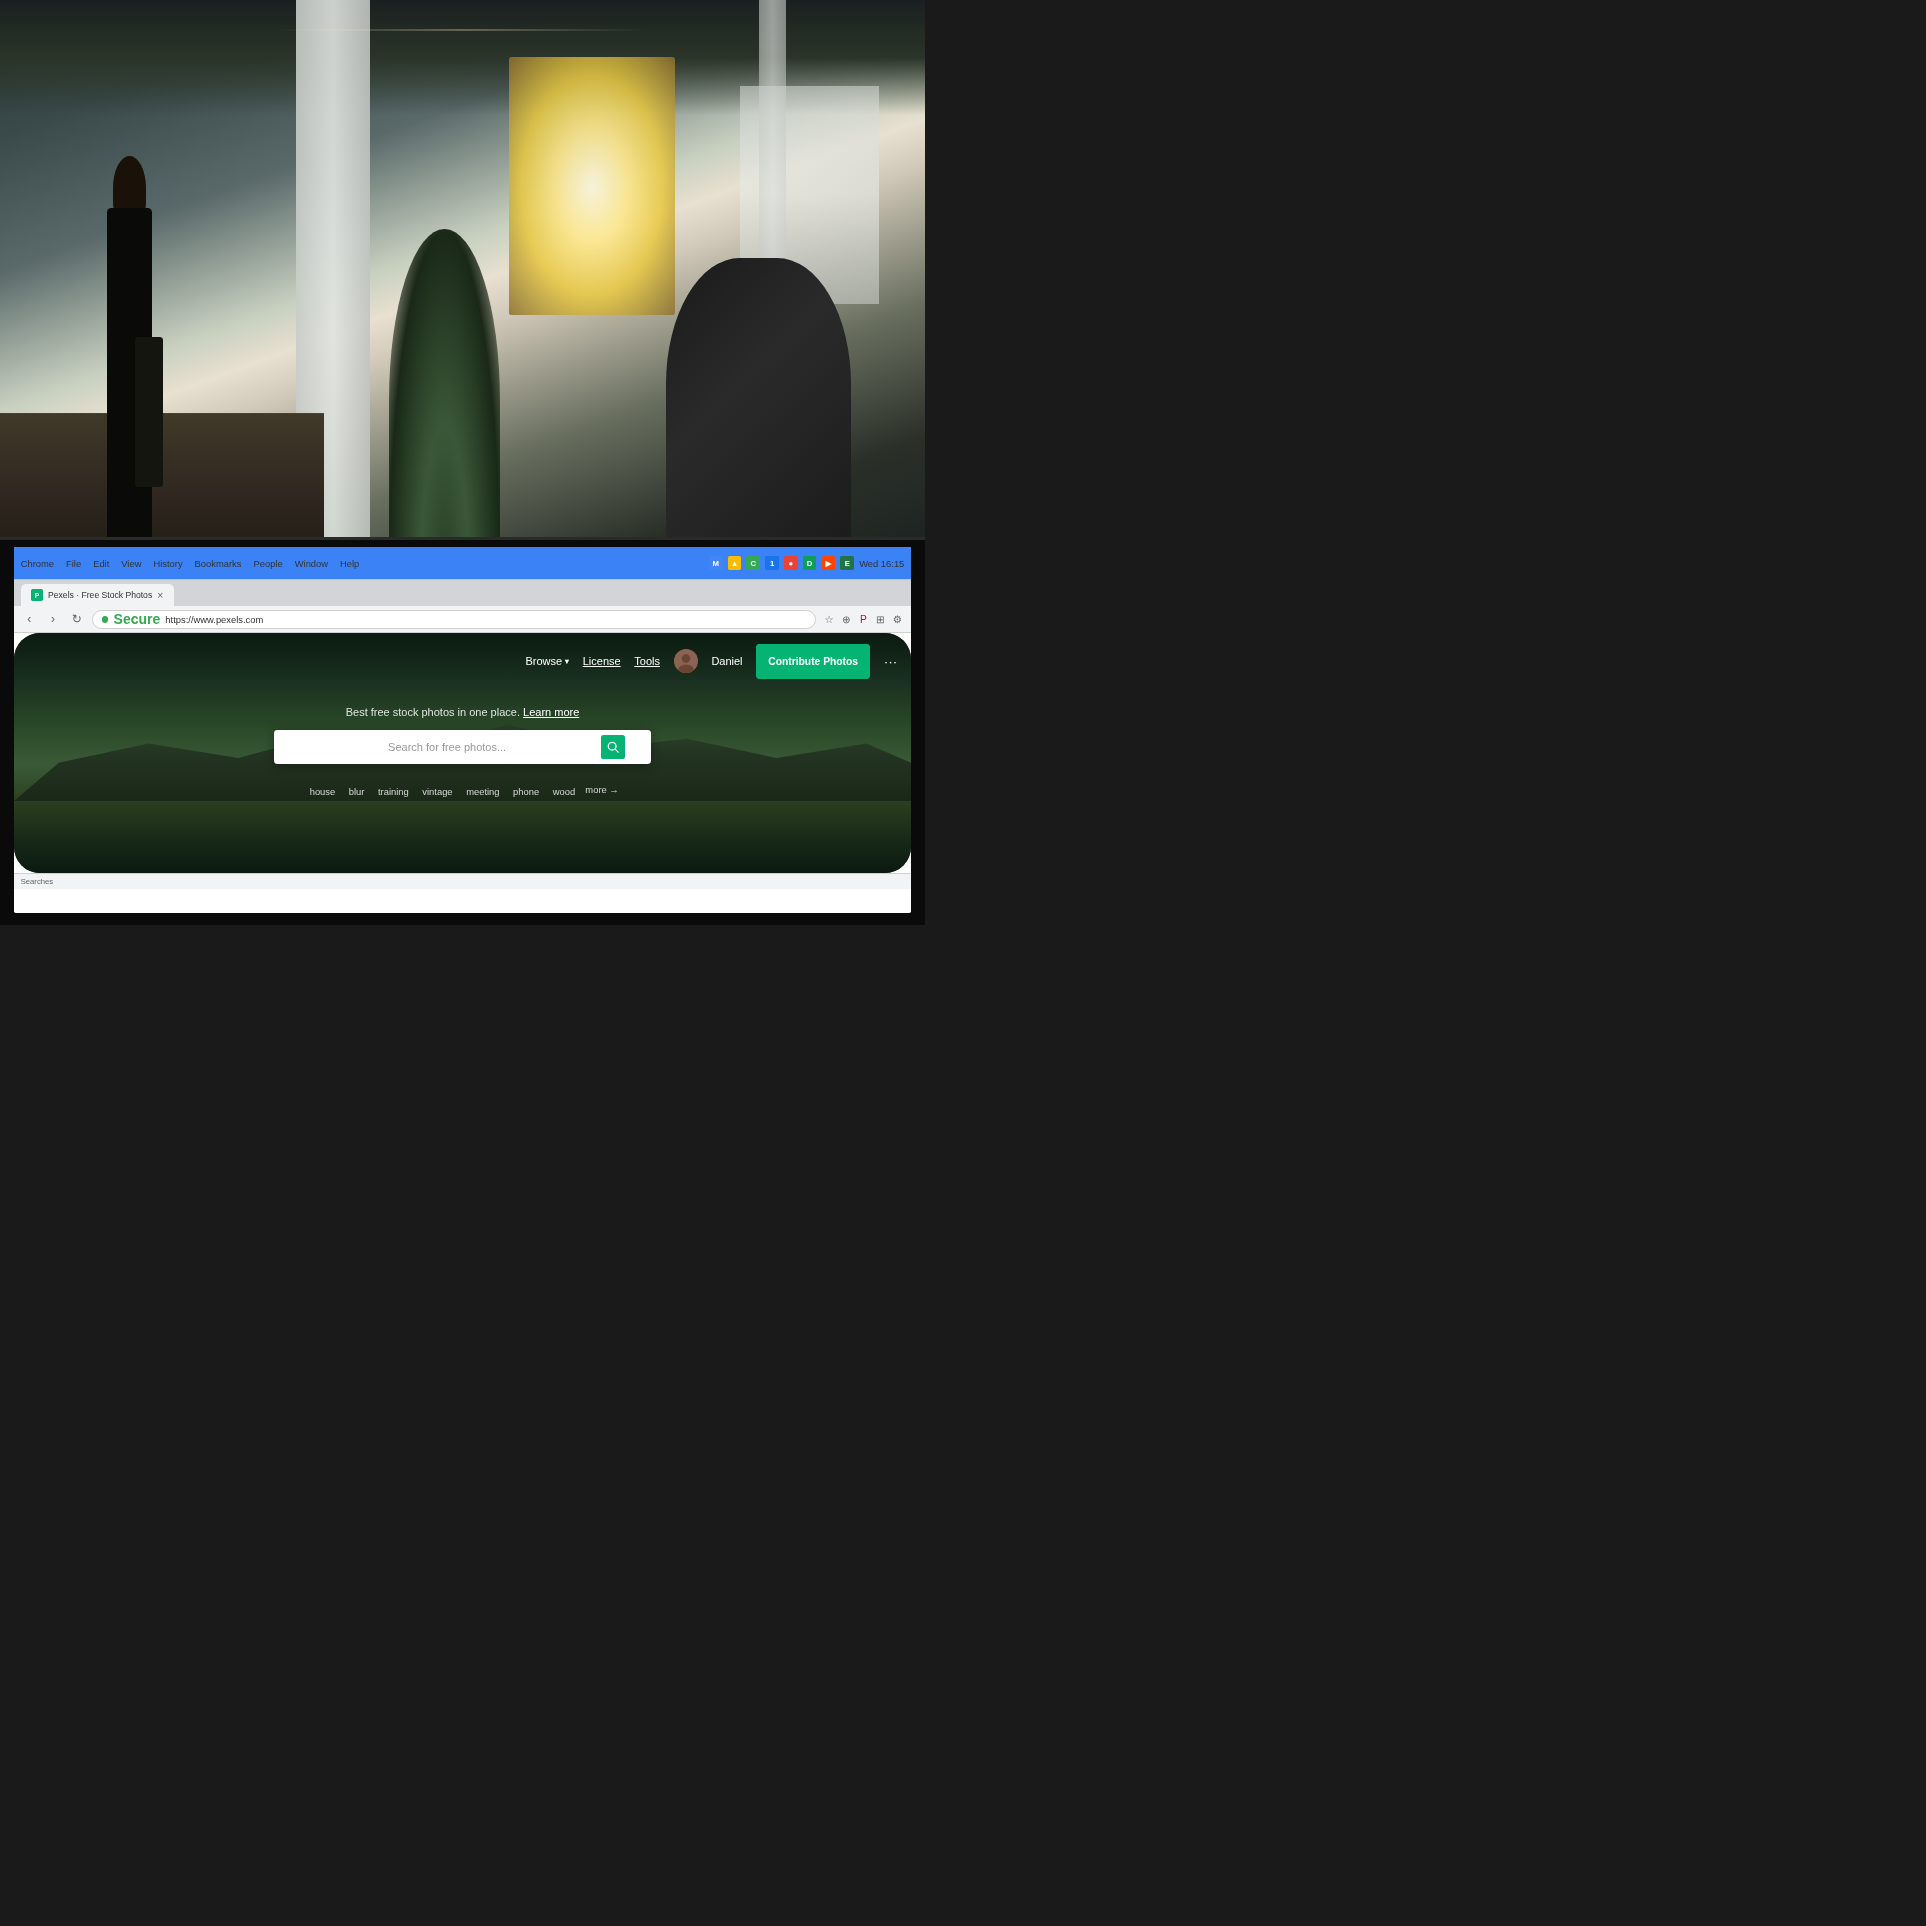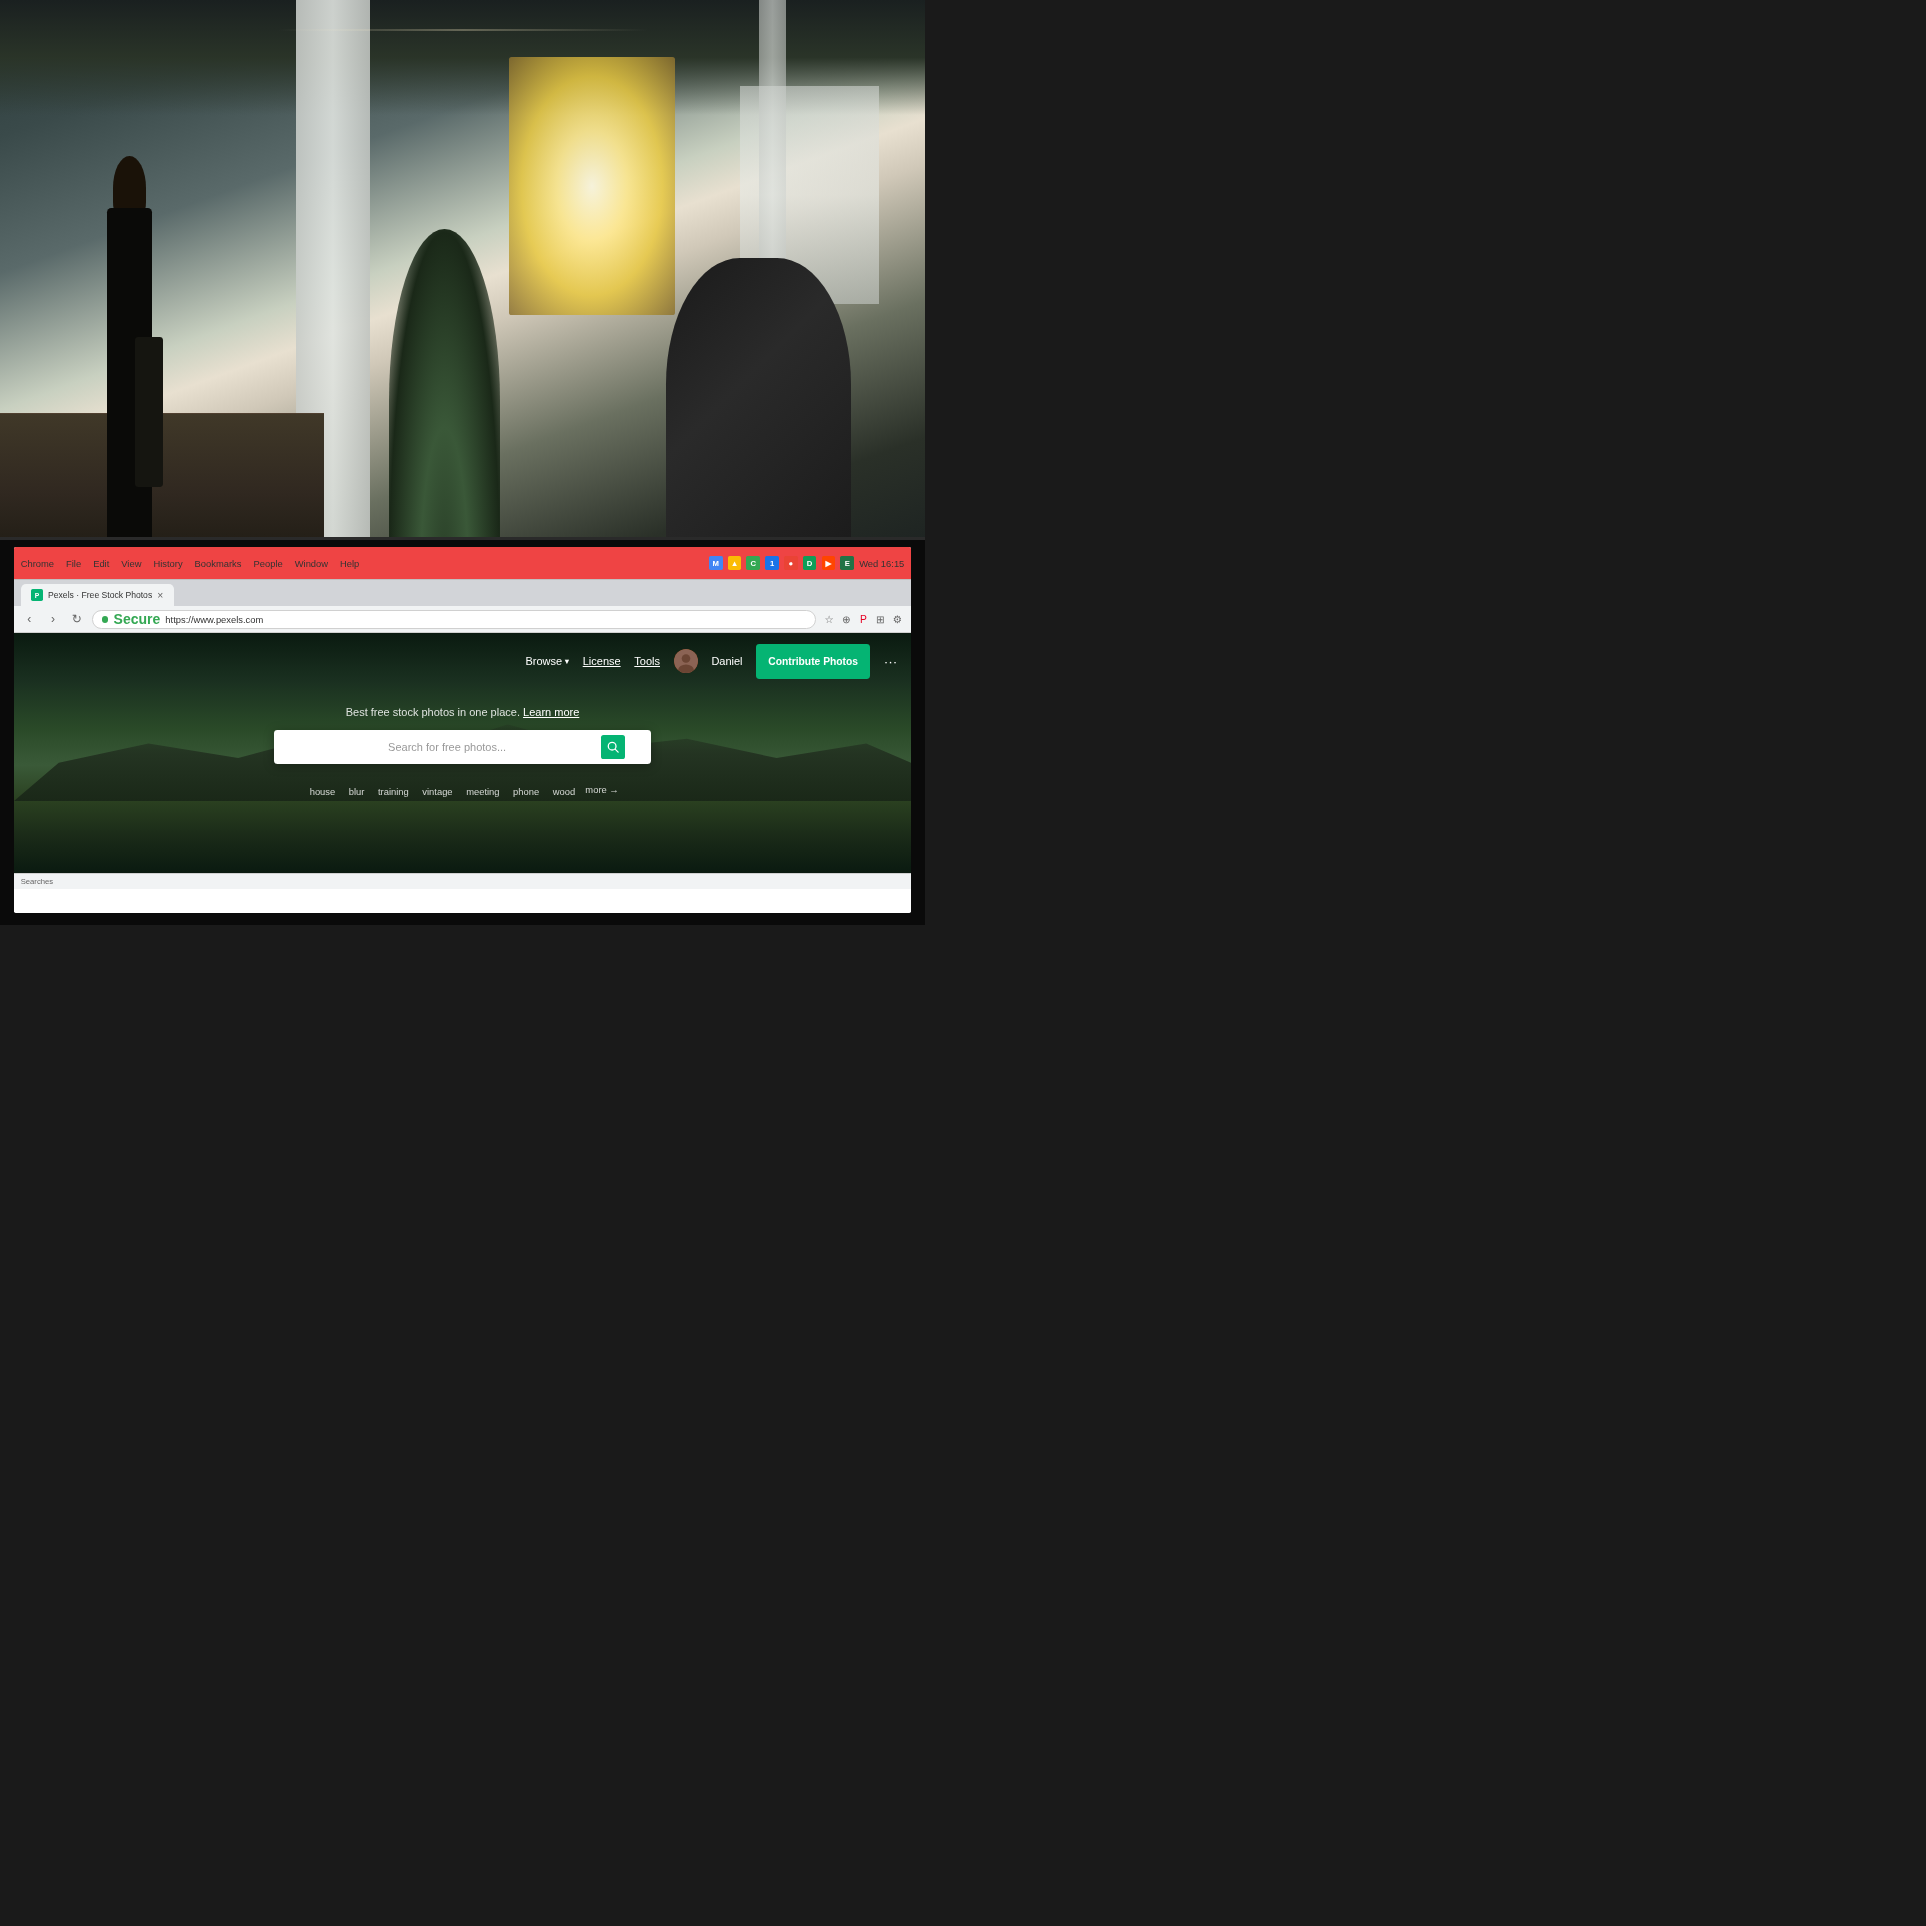--- a/index.html
+++ b/index.html
@@ -179,21 +179,21 @@
       left: 1.5%;
       right: 1.5%;
       height: 95%;
       background: #ffffff;
       border-radius: 1.7px;
       overflow: hidden;
     }
 
     
     .browser-chrome {
-      background: #ef4444;
+      background: #3b82f6;
       height: 33px;
       display: flex;
       align-items: center;
       padding: 0 6.8px;
       border-bottom: 0.9px solid #c0c0c0;
     }
 
     .browser-menu-items {
       display: flex;
       gap: 12px;
@@ -275,20 +275,21 @@
       color: #666;
       font-size: 10.3px;
     }
 
     
     .pexels-site {
       background: linear-gradient(180deg, #1a2a20 0%, #2a3a28 40%, #3a4a38 70%, #1a2018 100%);
       min-height: 240px;
       position: relative;
       overflow: hidden;
+      border-radius: 26px;
     }
 
     
     .forest-bg {
       position: absolute;
       top: 0; left: 0; right: 0; bottom: 0;
       background: linear-gradient(
         180deg,
         #0a1a10 0%,
         #1a3020 20%,

